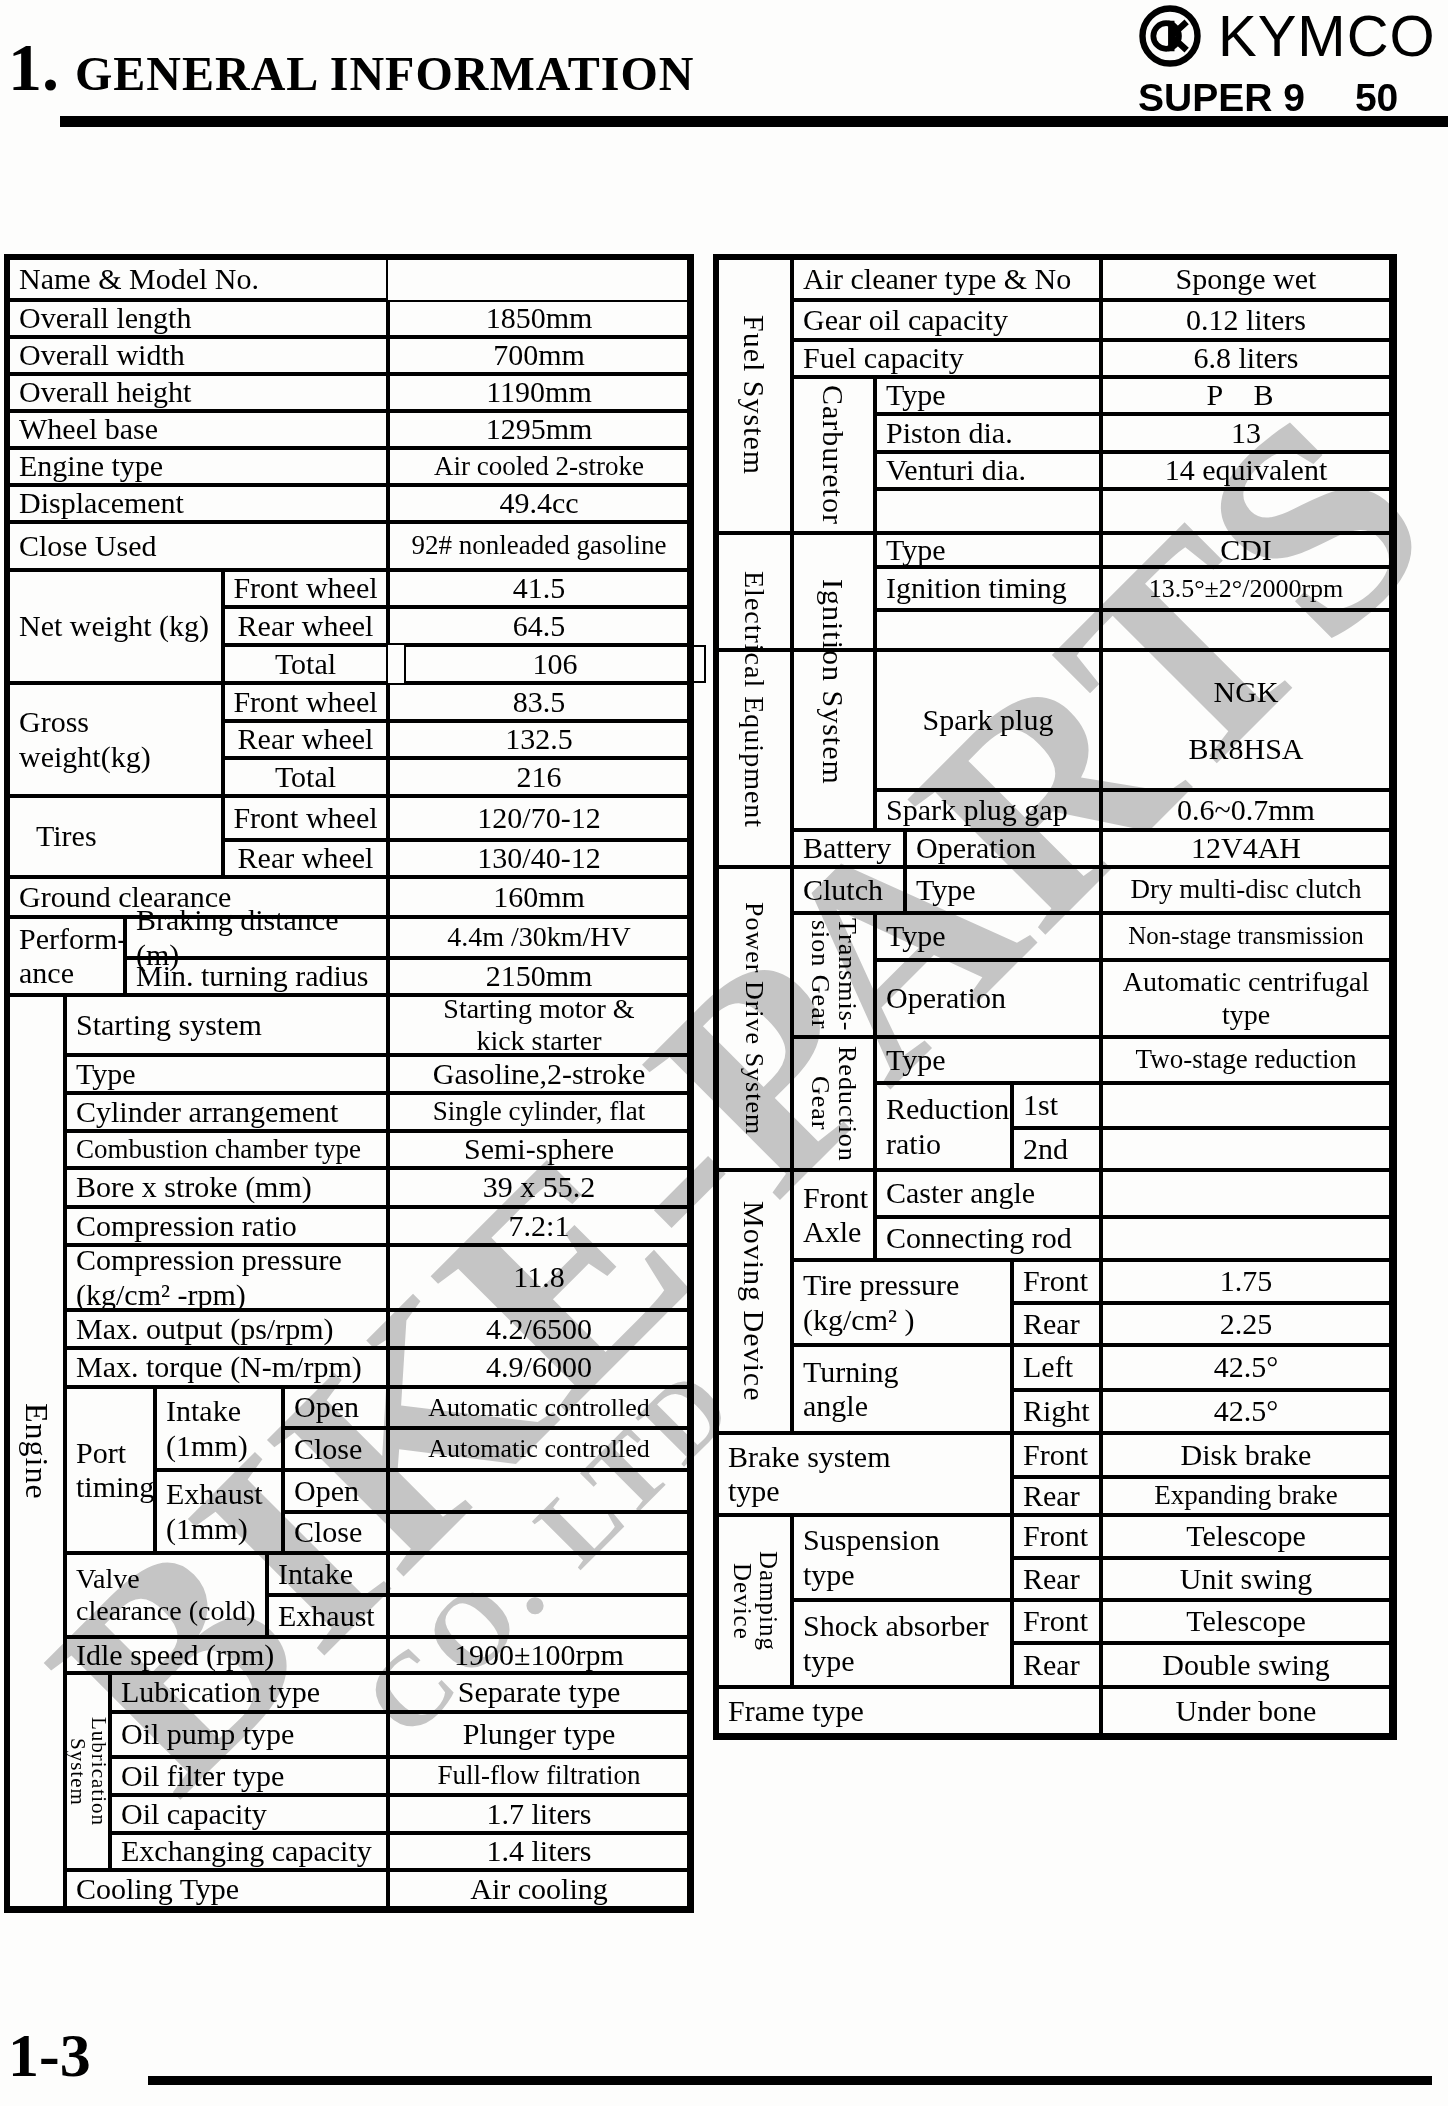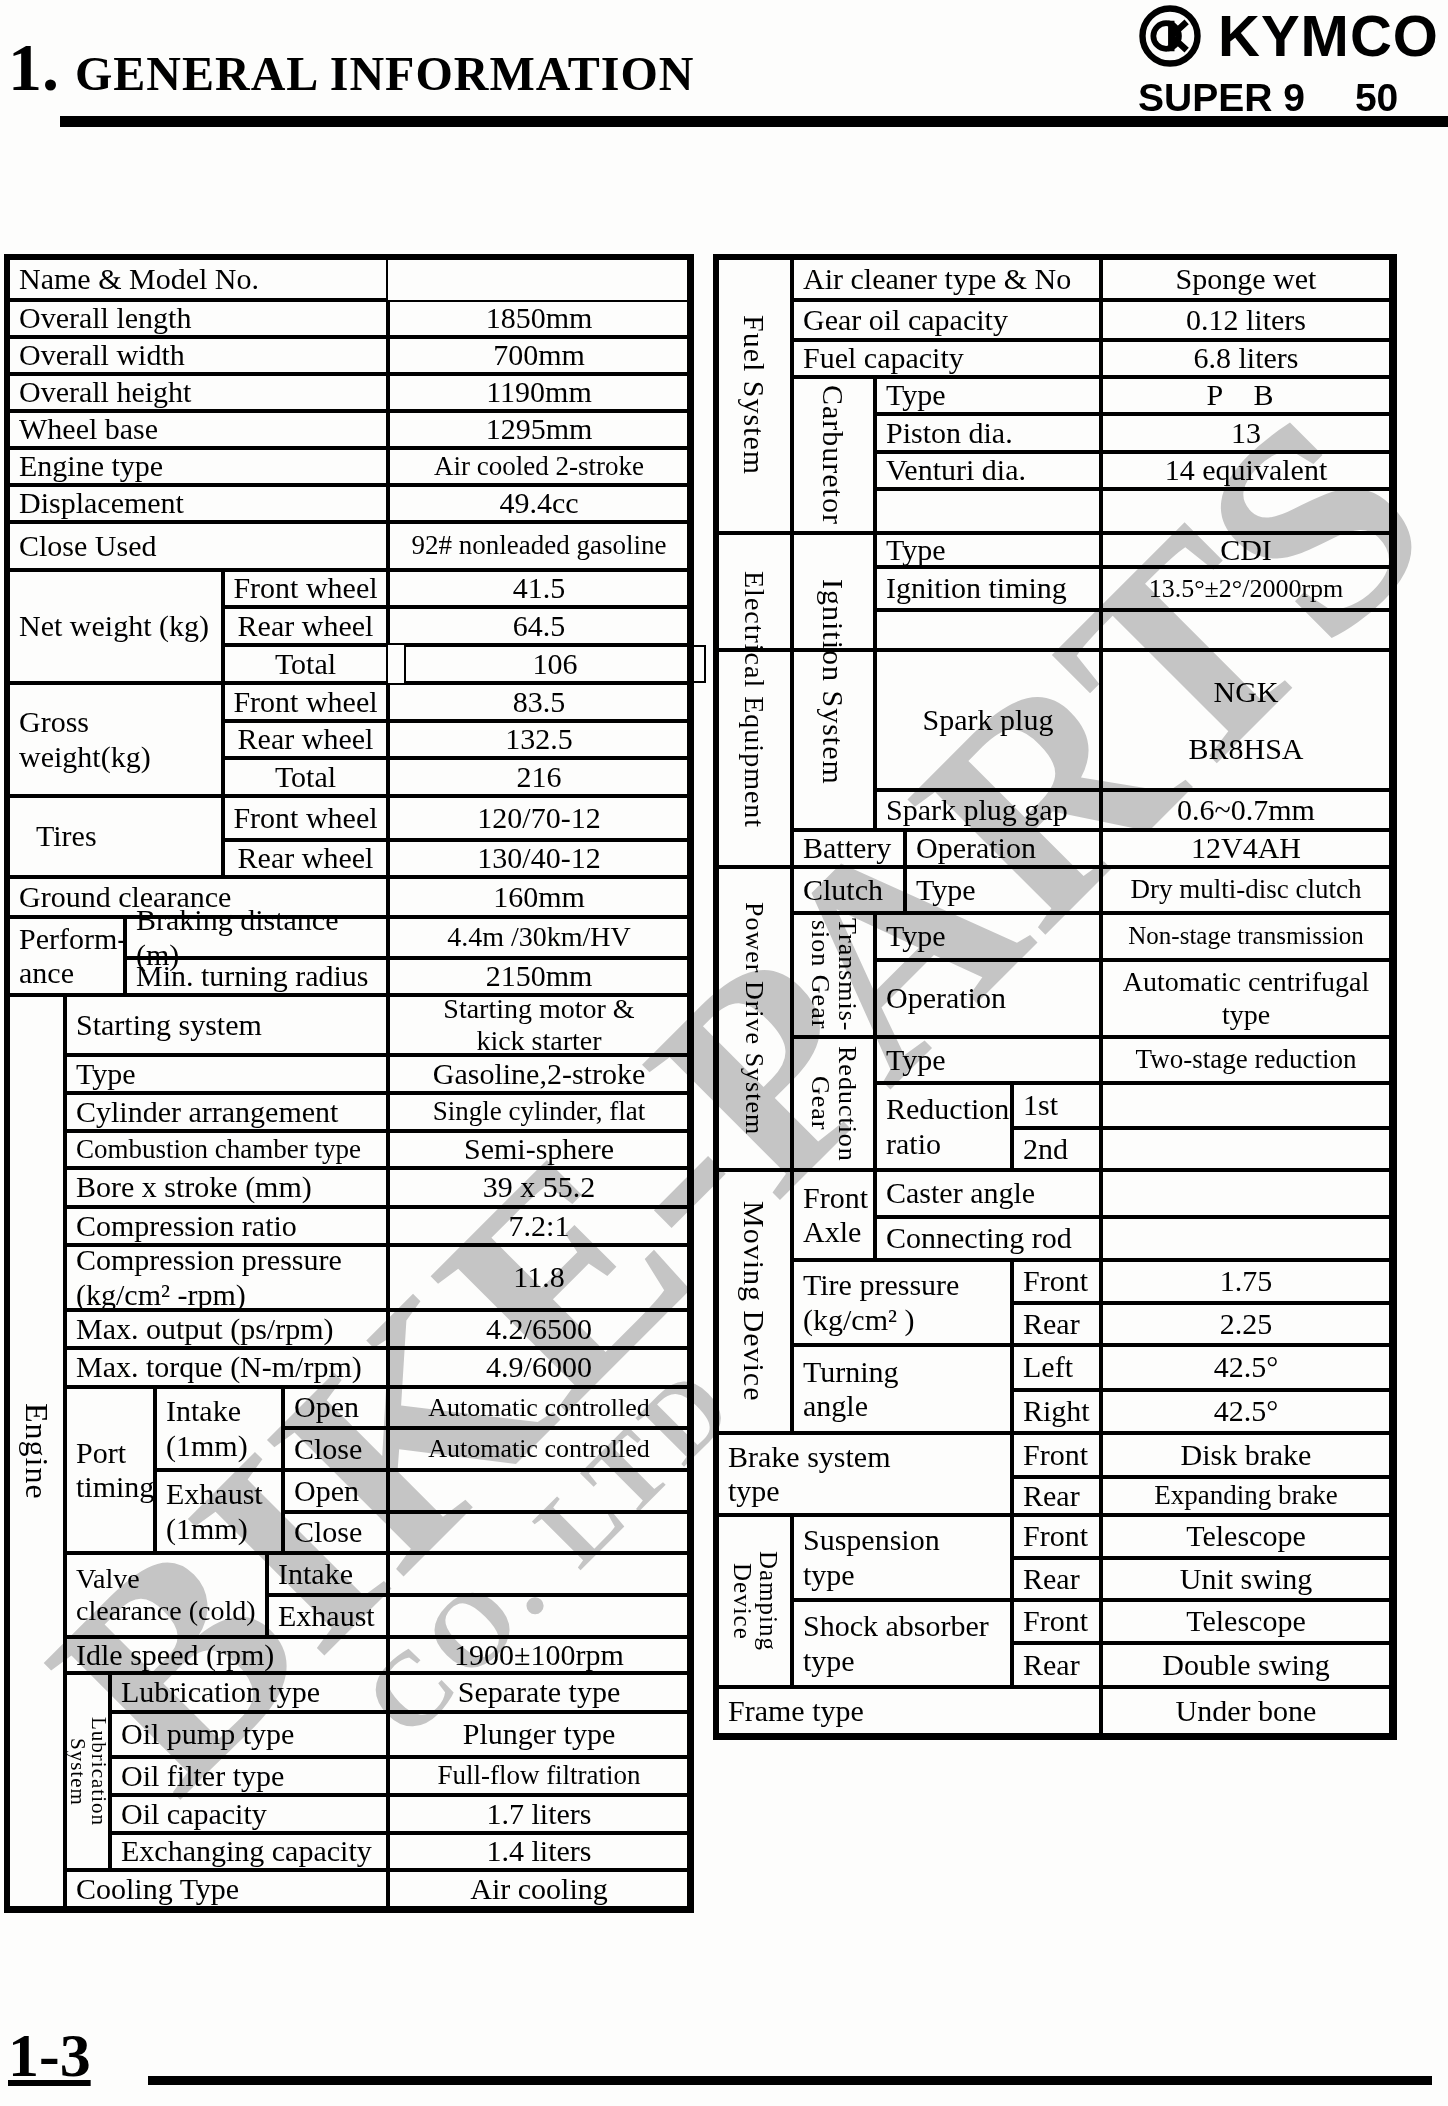--- a/index.html
+++ b/index.html
@@ -11,27 +11,27 @@
         color:#c5c5c5; transform:rotate(-45deg); text-align:center; pointer-events:none; }
   .wm-main { left:-160px; top:930px; width:1800px; font-size:295px; letter-spacing:2px; }
   .wm-sub  { left:170px; top:1490px; width:760px; font-size:105px; letter-spacing:8px; }
 
   
   .doc-title { position:absolute; left:8px; top:28px; display:flex; align-items:baseline; gap:16px; }
   .t-num { font-size:68px; font-weight:700; }
   .t-txt { font-size:48px; font-weight:700; letter-spacing:1px; }
   .logo  { position:absolute; left:1138px; top:4px; width:64px; height:64px; }
   .brand { position:absolute; left:1218px; top:2px; font-family:"Liberation Sans", sans-serif;
-           font-size:58px; font-weight:700; letter-spacing:1px; }
+           font-size:58px; font-weight:400; letter-spacing:1px; }
   .model { position:absolute; left:1138px; top:76px; display:flex; gap:50px;
            font-family:"Liberation Sans", sans-serif; font-size:39px; font-weight:700; }
   .hr-top { position:absolute; left:60px; top:116px; width:1388px; height:11px; background:#000; }
 
   
-  .pgnum { position:absolute; left:8px; top:2020px; font-size:62px; font-weight:700;text-decoration:underline; }
+  .pgnum { position:absolute; left:8px; top:2020px; font-size:62px; font-weight:700; }
   .hr-bot { position:absolute; left:148px; top:2076px; width:1284px; height:9px; background:#000; }
 
   
   .c { position:absolute; box-sizing:border-box; border:2px solid #000; display:flex;
        align-items:center; font-size:30px; line-height:1.15; white-space:pre-line; }
   .lb { justify-content:flex-start; padding:0 4px 0 9px; }
   .vl { justify-content:center; text-align:center; padding:0 3px; }
   .ct { justify-content:center; text-align:center; }
   .vt { writing-mode:vertical-rl; justify-content:center; text-align:center;
         letter-spacing:1px; line-height:1.04; padding:0; }

